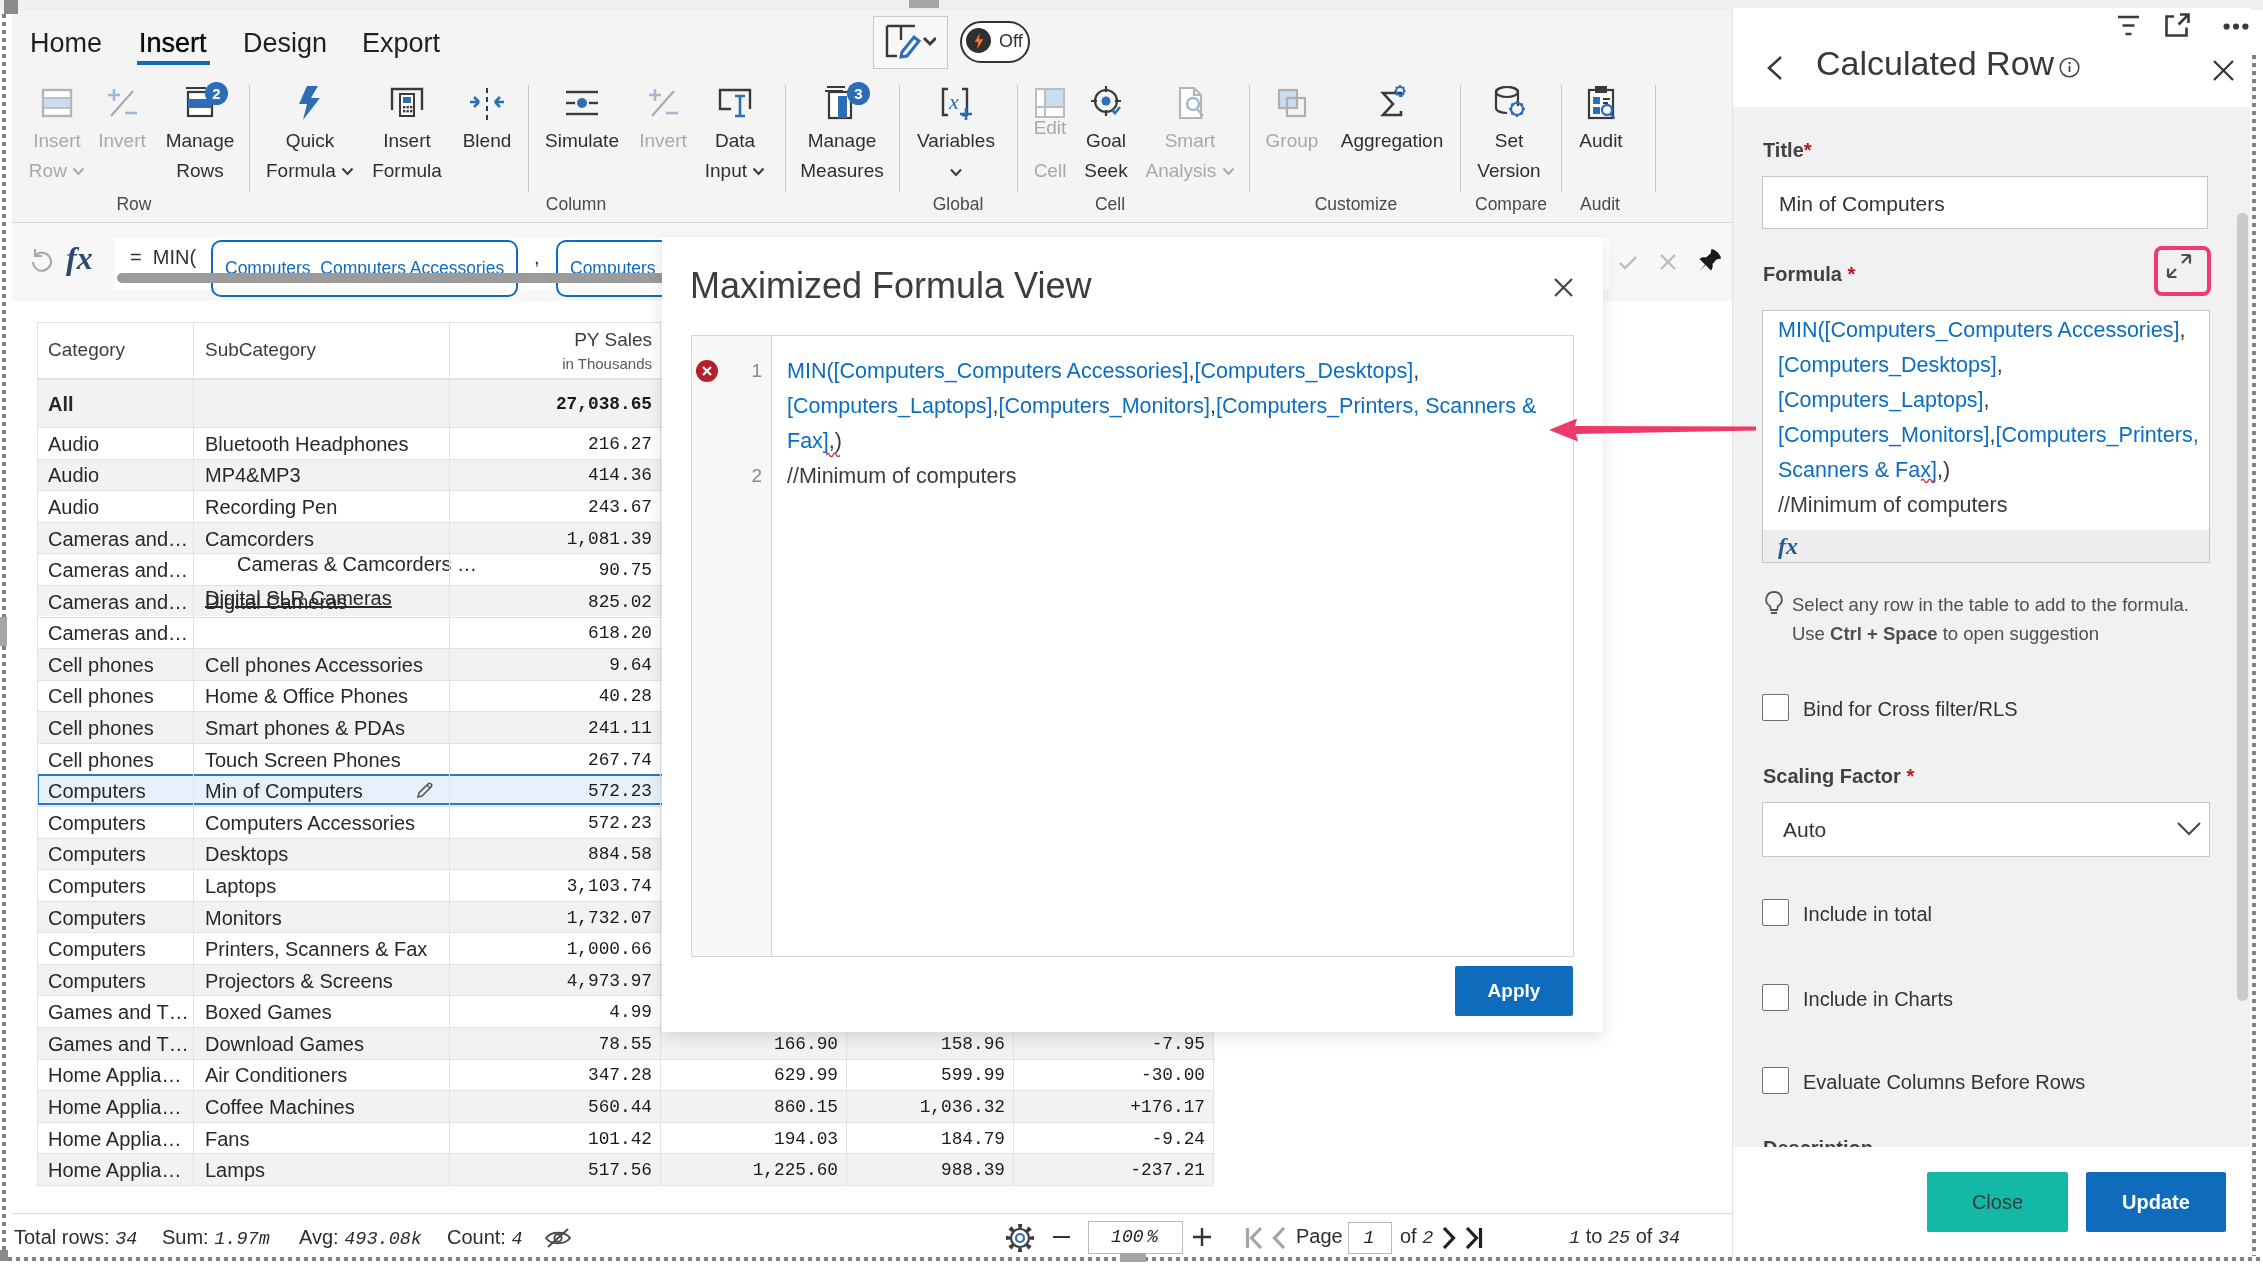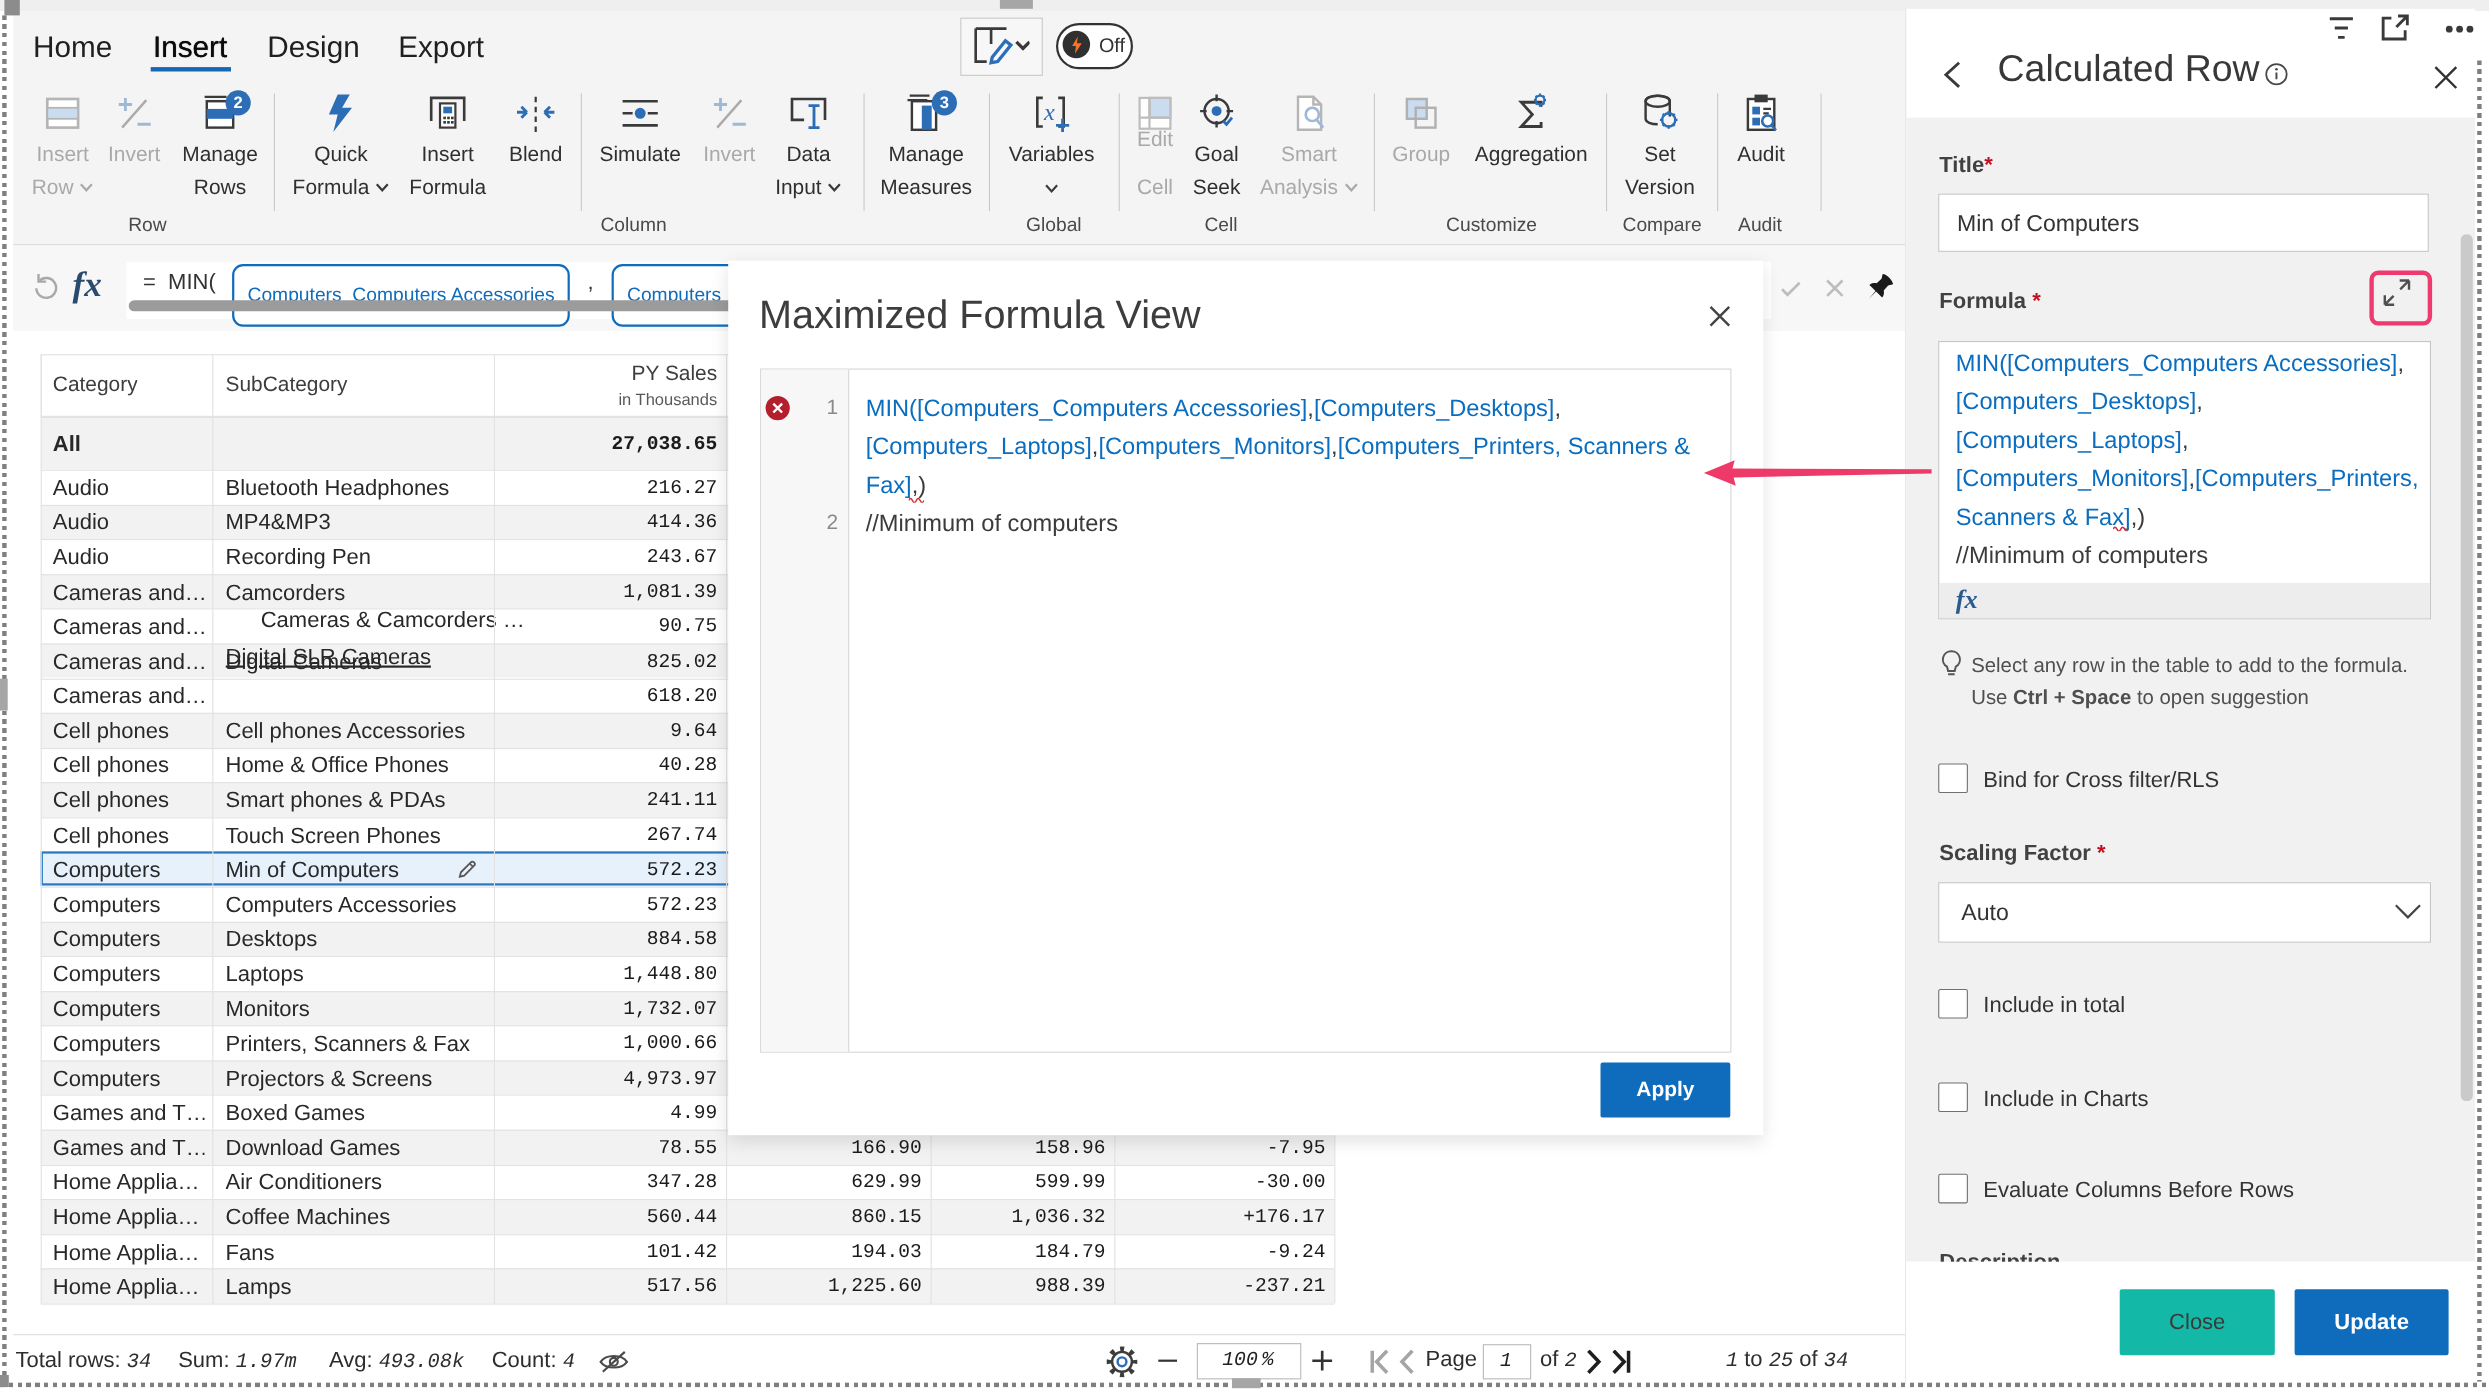--- a/index.html
+++ b/index.html
@@ -299,21 +299,21 @@
 <div class="cell" style="left:48px;top:811.8px;width:138px;">Computers</div>
 <div class="cell" style="left:205px;top:811.8px;width:242px;">Computers Accessories</div>
 <div class="ab num" style="left:460px;top:812.8px;width:192px;">572.23</div>
 <div class="ab" style="left:37px;top:837.5px;width:1176px;height:31.6px;background:#f2f2f2;border-top:1px solid #e2e2e2;box-sizing:border-box"></div>
 <div class="cell" style="left:48px;top:843.3px;width:138px;">Computers</div>
 <div class="cell" style="left:205px;top:843.3px;width:242px;">Desktops</div>
 <div class="ab num" style="left:460px;top:844.3px;width:192px;">884.58</div>
 <div class="ab" style="left:37px;top:869.1px;width:1176px;height:31.6px;background:#ffffff;border-top:1px solid #e2e2e2;box-sizing:border-box"></div>
 <div class="cell" style="left:48px;top:874.9px;width:138px;">Computers</div>
 <div class="cell" style="left:205px;top:874.9px;width:242px;">Laptops</div>
-<div class="ab num" style="left:460px;top:875.9px;width:192px;">1,448.80</div>
+<div class="ab num" style="left:460px;top:875.9px;width:192px;">3,103.74</div>
 <div class="ab" style="left:37px;top:900.7px;width:1176px;height:31.6px;background:#f2f2f2;border-top:1px solid #e2e2e2;box-sizing:border-box"></div>
 <div class="cell" style="left:48px;top:906.5px;width:138px;">Computers</div>
 <div class="cell" style="left:205px;top:906.5px;width:242px;">Monitors</div>
 <div class="ab num" style="left:460px;top:907.5px;width:192px;">1,732.07</div>
 <div class="ab" style="left:37px;top:932.3px;width:1176px;height:31.6px;background:#ffffff;border-top:1px solid #e2e2e2;box-sizing:border-box"></div>
 <div class="cell" style="left:48px;top:938.1px;width:138px;">Computers</div>
 <div class="cell" style="left:205px;top:938.1px;width:242px;">Printers, Scanners &amp; Fax</div>
 <div class="ab num" style="left:460px;top:939.1px;width:192px;">1,000.66</div>
 <div class="ab" style="left:37px;top:963.9px;width:1176px;height:31.6px;background:#f2f2f2;border-top:1px solid #e2e2e2;box-sizing:border-box"></div>
 <div class="cell" style="left:48px;top:969.7px;width:138px;">Computers</div>

